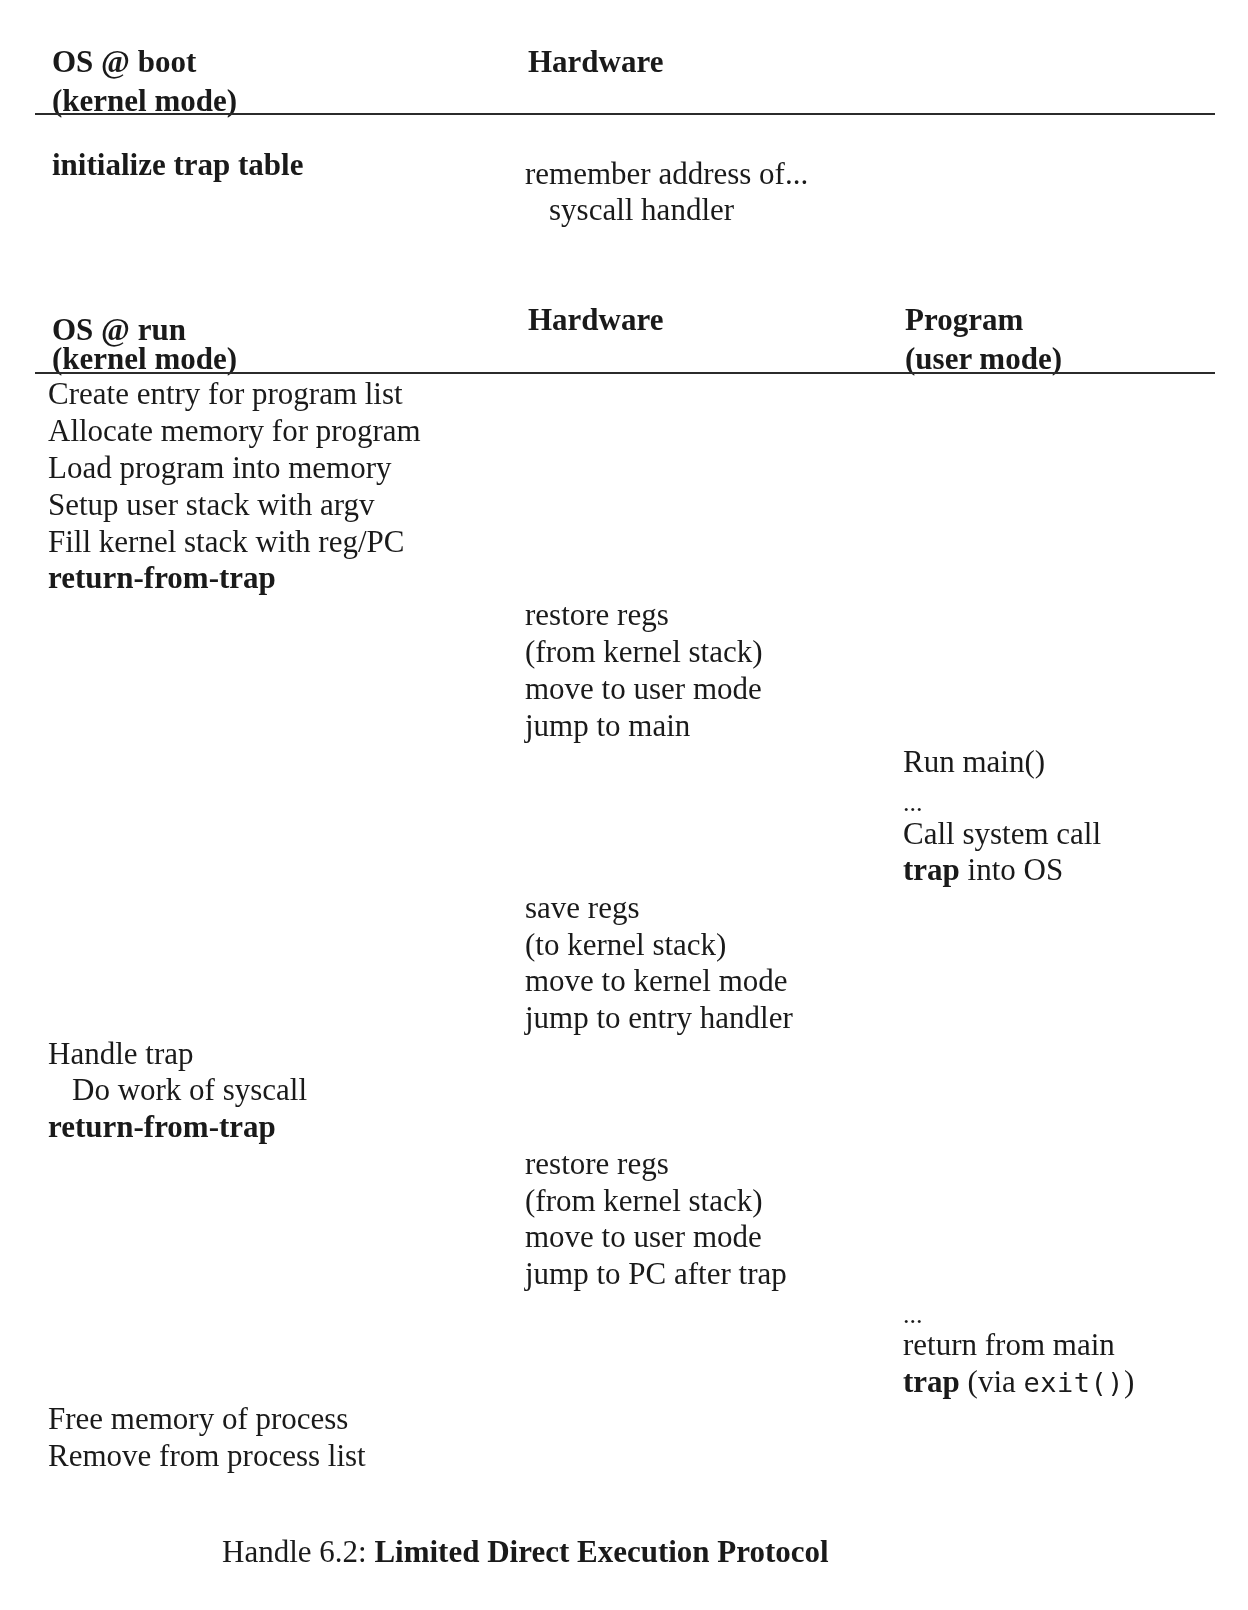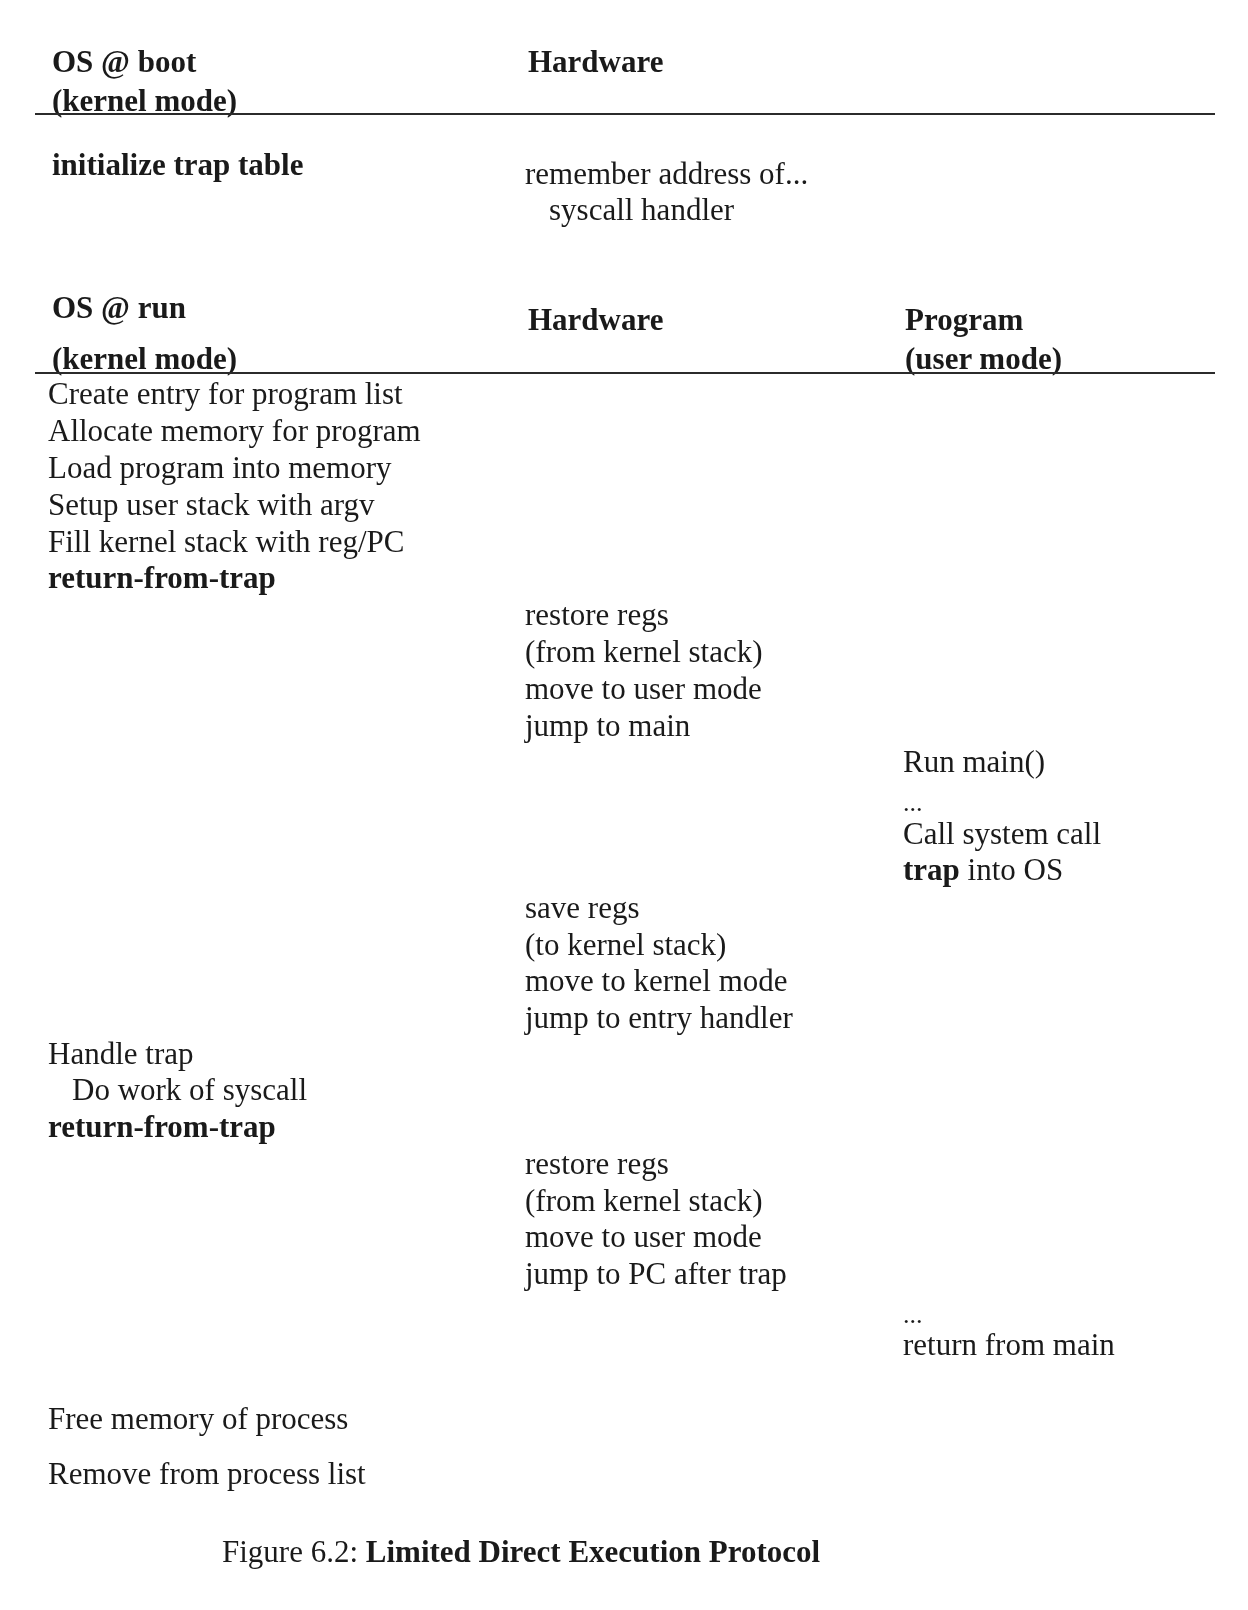--- a/index.html
+++ b/index.html
@@ -65,21 +65,21 @@
 
   <div class="cell hdr" style="left:528px; top:42px;">Hardware</div>
 
   <div class="rule" style="left:35px; top:113px; width:1180px;"></div>
 
   <div class="cell bold" style="left:52px; top:118px;margin-top:28px;">initialize trap table</div>
 
   <div class="cell" style="left:525px; top:155px;">remember address of...</div>
   <div class="cell indent" style="left:525px; top:191px;">syscall handler</div>
 
-  <div class="cell hdr" style="left:52px; top:288px;">OS @ run</div>
+  <div class="cell hdr" style="left:52px; top:310px;">OS @ run</div>
   <div class="cell hdr" style="left:52px; top:339px;">(kernel mode)</div>
 
   <div class="cell hdr" style="left:528px; top:300px;">Hardware</div>
 
   <div class="cell hdr" style="left:905px; top:300px;">Program</div>
   <div class="cell hdr" style="left:905px; top:339px;">(user mode)</div>
 
   <div class="rule" style="left:35px; top:372px; width:1180px;"></div>
 
   <div class="cell" style="left:48px; top:375px;">Create entry for program list</div>
@@ -108,19 +108,20 @@
   <div class="cell indent" style="left:48px; top:1071px;">Do work of syscall</div>
   <div class="cell bold" style="left:48px; top:1108px;">return-from-trap</div>
 
   <div class="cell" style="left:525px; top:1145px;">restore regs</div>
   <div class="cell" style="left:525px; top:1182px;">(from kernel stack)</div>
   <div class="cell" style="left:525px; top:1218px;">move to user mode</div>
   <div class="cell" style="left:525px; top:1255px;">jump to PC after trap</div>
 
   <div class="cell" style="left:903px; top:1296px; font-size:26px;">...</div>
   <div class="cell" style="left:903px; top:1326px;">return from main</div>
+  <div class="cell" style="left:903px; top:1363px;"><span class="bold">trap</span><span> (via </span><span class="mono">exit()</span><span>)</span></div>
 
   <div class="cell" style="left:48px; top:1400px;">Free memory of process</div>
-  <div class="cell" style="left:48px; top:1437px;margin-top:18px;">Remove from process list</div>
+  <div class="cell" style="left:48px; top:1437px;">Remove from process list</div>
 
-  <div class="caption" style="left:222px; top:1533px;"><span>Figure 6.2:</span><span>&nbsp;</span><span class="ttl">Limited Direct Execution Protocol</span></div>
+  <div class="caption" style="left:222px; top:1533px;"><span>Handle 6.2:</span><span>&nbsp;</span><span class="ttl">Limited Direct Execution Protocol</span></div>
 
 </div>
 
 </body></html>

